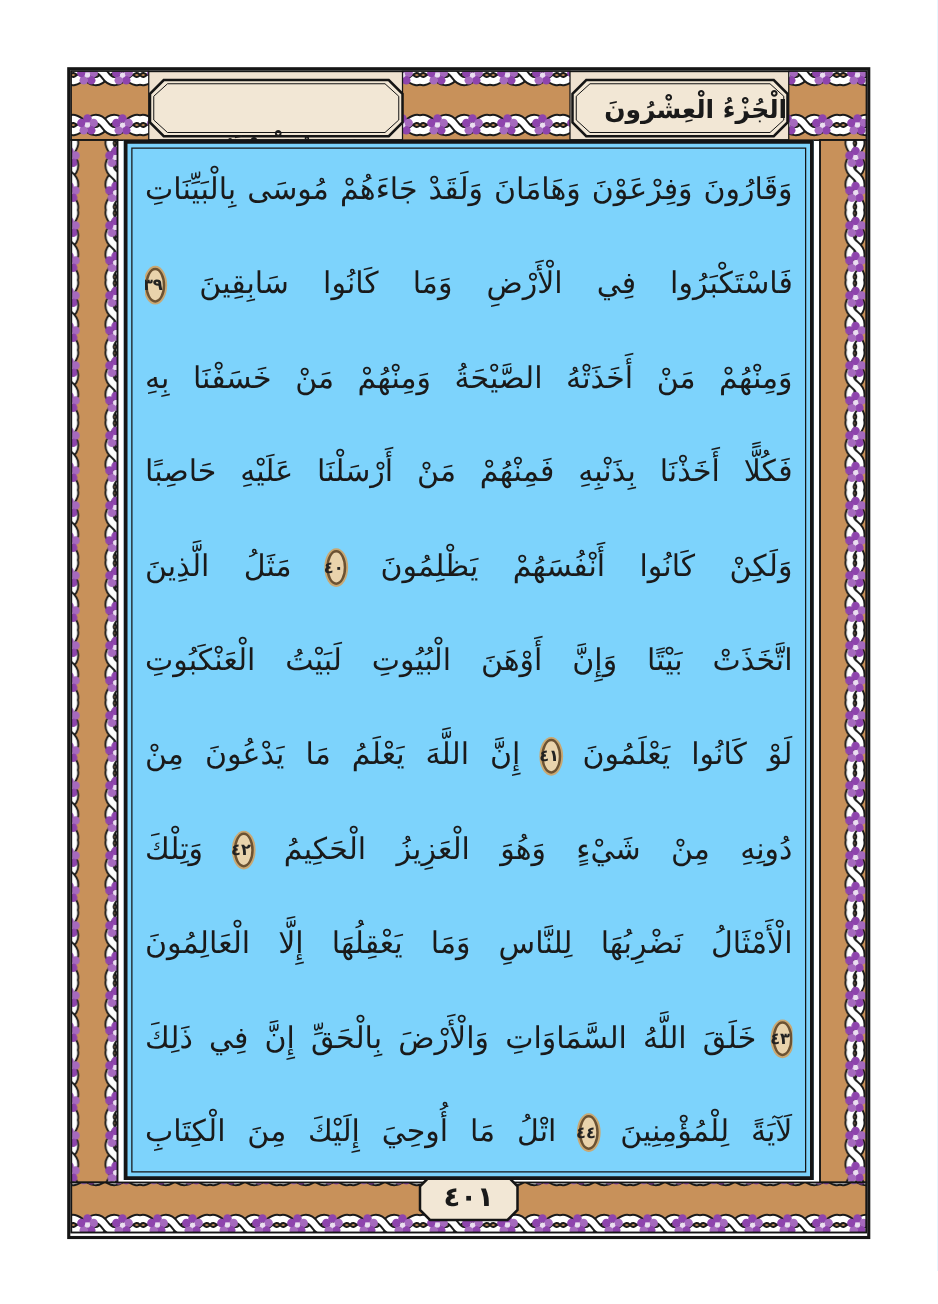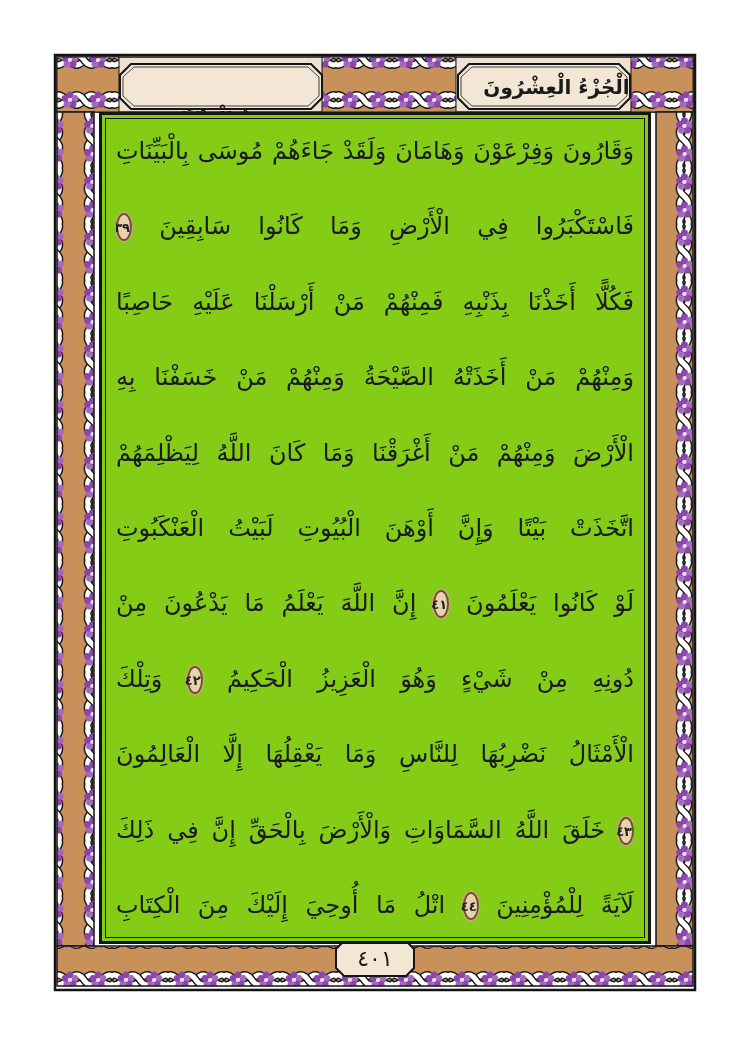--- a/index.html
+++ b/index.html
@@ -5,23 +5,23 @@
   html,body{margin:0;padding:0;background:#fff;}
   .page{position:relative;width:750px;height:1043px;background:#fff;overflow:hidden;
         font-family:"DejaVu Sans",sans-serif;color:#1a1a1a;}
   svg.frame{position:absolute;left:0;top:0;}
   .hdr{position:absolute;display:flex;align-items:center;justify-content:center;
        font-size:20px;font-weight:bold;direction:rtl;white-space:nowrap;}
   .hdr-juz{left:458px;top:66px;width:197px;height:42px;}
   .hdr-surah{left:122px;top:66px;width:198px;height:42px;margin-top:32px;}
   .pageno{position:absolute;left:336px;top:941px;width:78px;height:34px;
           display:flex;align-items:center;justify-content:center;
-          font-size:22px;font-weight:normal;}
+          font-size:22px;font-weight:bold;}
   .text-frame{position:absolute;left:99px;top:112px;width:552px;height:832px;
-              border:3px solid #151515;box-sizing:border-box;background:#84cc16;}
+              border:3px solid #151515;box-sizing:border-box;background:#7dd3fc;}
   .text-frame-inner{margin:3px;border:1px solid #151515;box-sizing:border-box;
               height:calc(100% - 6px);padding:5px 10px;overflow:hidden;}
   .qlines{height:100%;display:flex;flex-direction:column;justify-content:space-between;}
   .qline{direction:rtl;text-align:justify;text-align-last:justify;text-justify:inter-word;
          font-size:24px;height:54px;line-height:54px;overflow:hidden;}
   .ayah{display:inline-block;width:16px;height:28px;line-height:26px;border-radius:50%;
         background:#e9d3ac;border:2px solid #6b5233;box-shadow:0 0 0 1.5px #c9a873;
         font-size:13px;font-weight:bold;text-align:center;vertical-align:middle;
         color:#222;box-sizing:border-box;}
 </style>
@@ -82,23 +82,23 @@
   </svg>
 
   <div class="hdr hdr-juz">الْجُزْءُ الْعِشْرُونَ</div>
   <div class="hdr hdr-surah">سُورَةُ الْعَنْكَبُوتِ</div>
 
   <div class="text-frame">
     <div class="text-frame-inner">
       <div class="qlines">
           <div class="qline"><span>وَقَارُونَ وَفِرْعَوْنَ وَهَامَانَ وَلَقَدْ جَاءَهُمْ مُوسَى بِالْبَيِّنَاتِ</span></div>
           <div class="qline"><span>فَاسْتَكْبَرُوا فِي الْأَرْضِ وَمَا كَانُوا سَابِقِينَ</span> <span class="ayah">٣٩</span></div>
+          <div class="qline"><span>وَمِنْهُمْ مَنْ أَخَذَتْهُ الصَّيْحَةُ وَمِنْهُمْ مَنْ خَسَفْنَا بِهِ</span></div>
           <div class="qline"><span>فَكُلًّا أَخَذْنَا بِذَنْبِهِ فَمِنْهُمْ مَنْ أَرْسَلْنَا عَلَيْهِ حَاصِبًا</span></div>
-          <div class="qline"><span>وَمِنْهُمْ مَنْ أَخَذَتْهُ الصَّيْحَةُ وَمِنْهُمْ مَنْ خَسَفْنَا بِهِ</span></div>
-          <div class="qline"><span>الْأَرْضَ وَمِنْهُمْ مَنْ أَغْرَقْنَا وَمَا كَانَ اللَّهُ لِيَظْلِمَهُمْ</span></div>
+          <div class="qline"><span>وَلَكِنْ كَانُوا أَنْفُسَهُمْ يَظْلِمُونَ</span> <span class="ayah">٤٠</span> <span>مَثَلُ الَّذِينَ</span></div>
           <div class="qline"><span>اتَّخَذَتْ بَيْتًا وَإِنَّ أَوْهَنَ الْبُيُوتِ لَبَيْتُ الْعَنْكَبُوتِ</span></div>
           <div class="qline"><span>لَوْ كَانُوا يَعْلَمُونَ</span> <span class="ayah">٤١</span> <span>إِنَّ اللَّهَ يَعْلَمُ مَا يَدْعُونَ مِنْ</span></div>
           <div class="qline"><span>دُونِهِ مِنْ شَيْءٍ وَهُوَ الْعَزِيزُ الْحَكِيمُ</span> <span class="ayah">٤٢</span> <span>وَتِلْكَ</span></div>
           <div class="qline"><span>الْأَمْثَالُ نَضْرِبُهَا لِلنَّاسِ وَمَا يَعْقِلُهَا إِلَّا الْعَالِمُونَ</span></div>
           <div class="qline"><span class="ayah">٤٣</span> <span>خَلَقَ اللَّهُ السَّمَاوَاتِ وَالْأَرْضَ بِالْحَقِّ إِنَّ فِي ذَلِكَ</span></div>
           <div class="qline"><span>لَآيَةً لِلْمُؤْمِنِينَ</span> <span class="ayah">٤٤</span> <span>اتْلُ مَا أُوحِيَ إِلَيْكَ مِنَ الْكِتَابِ</span></div>
         </div>
     </div>
   </div>
 

